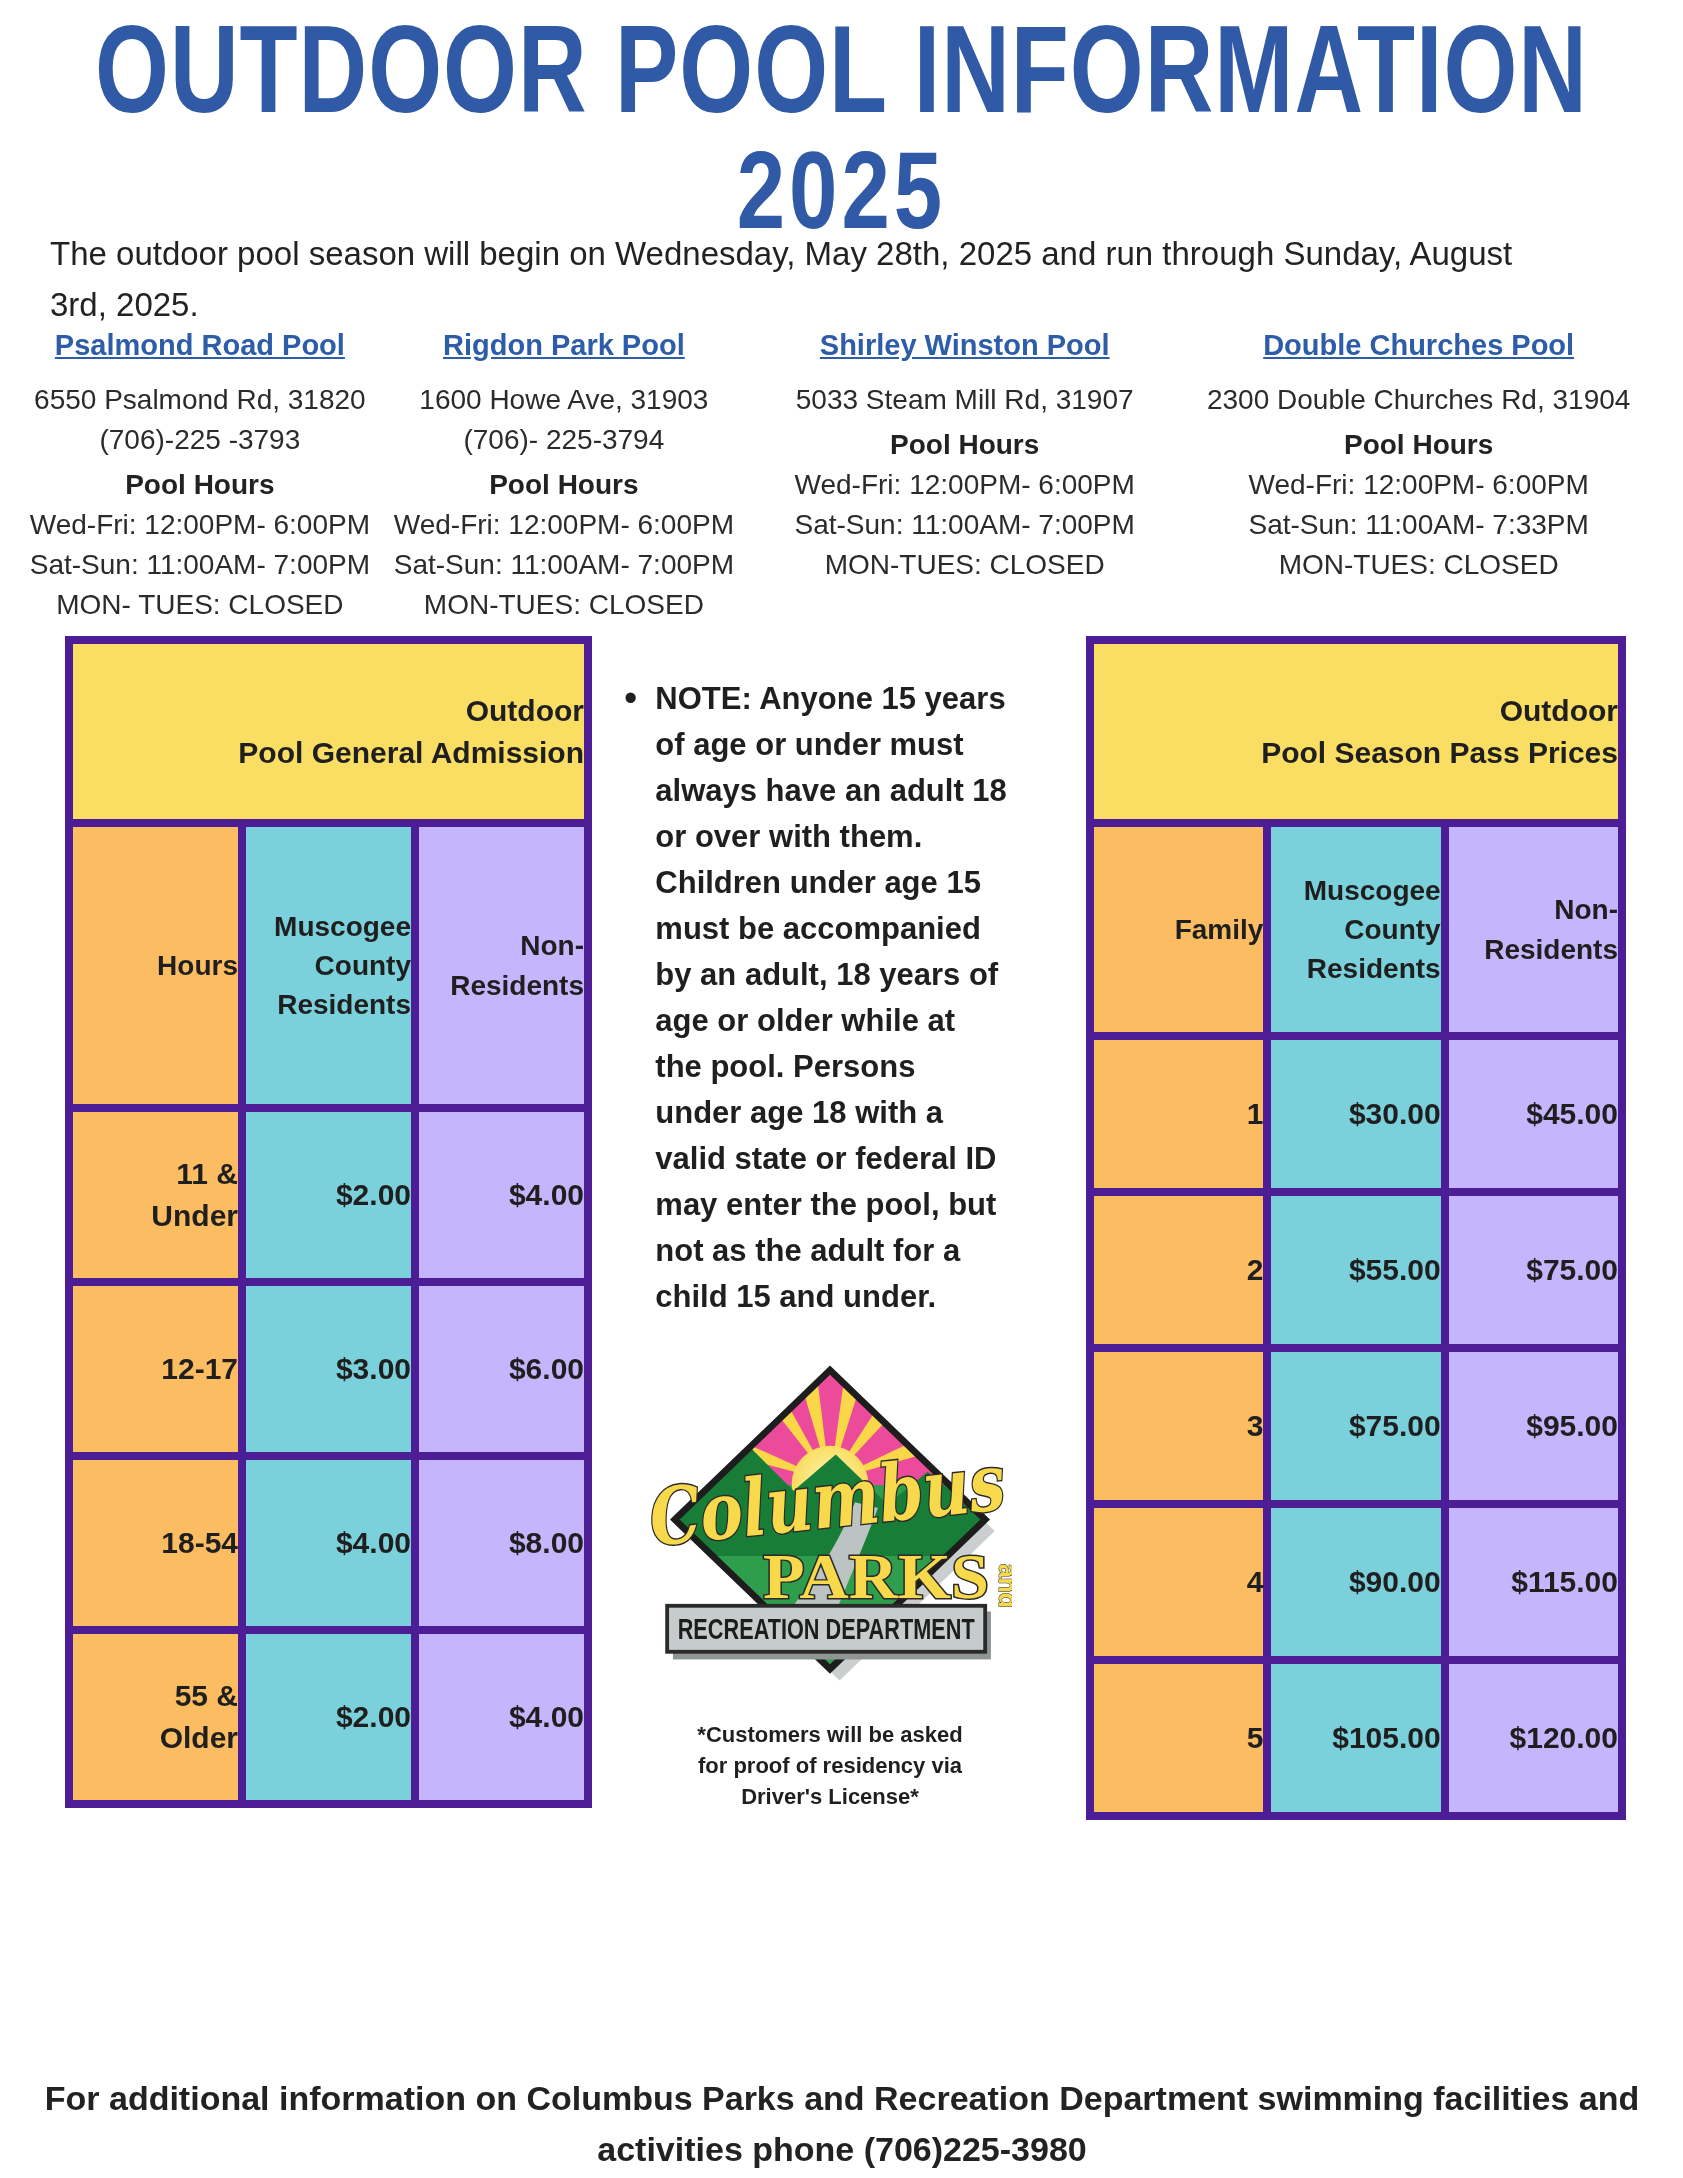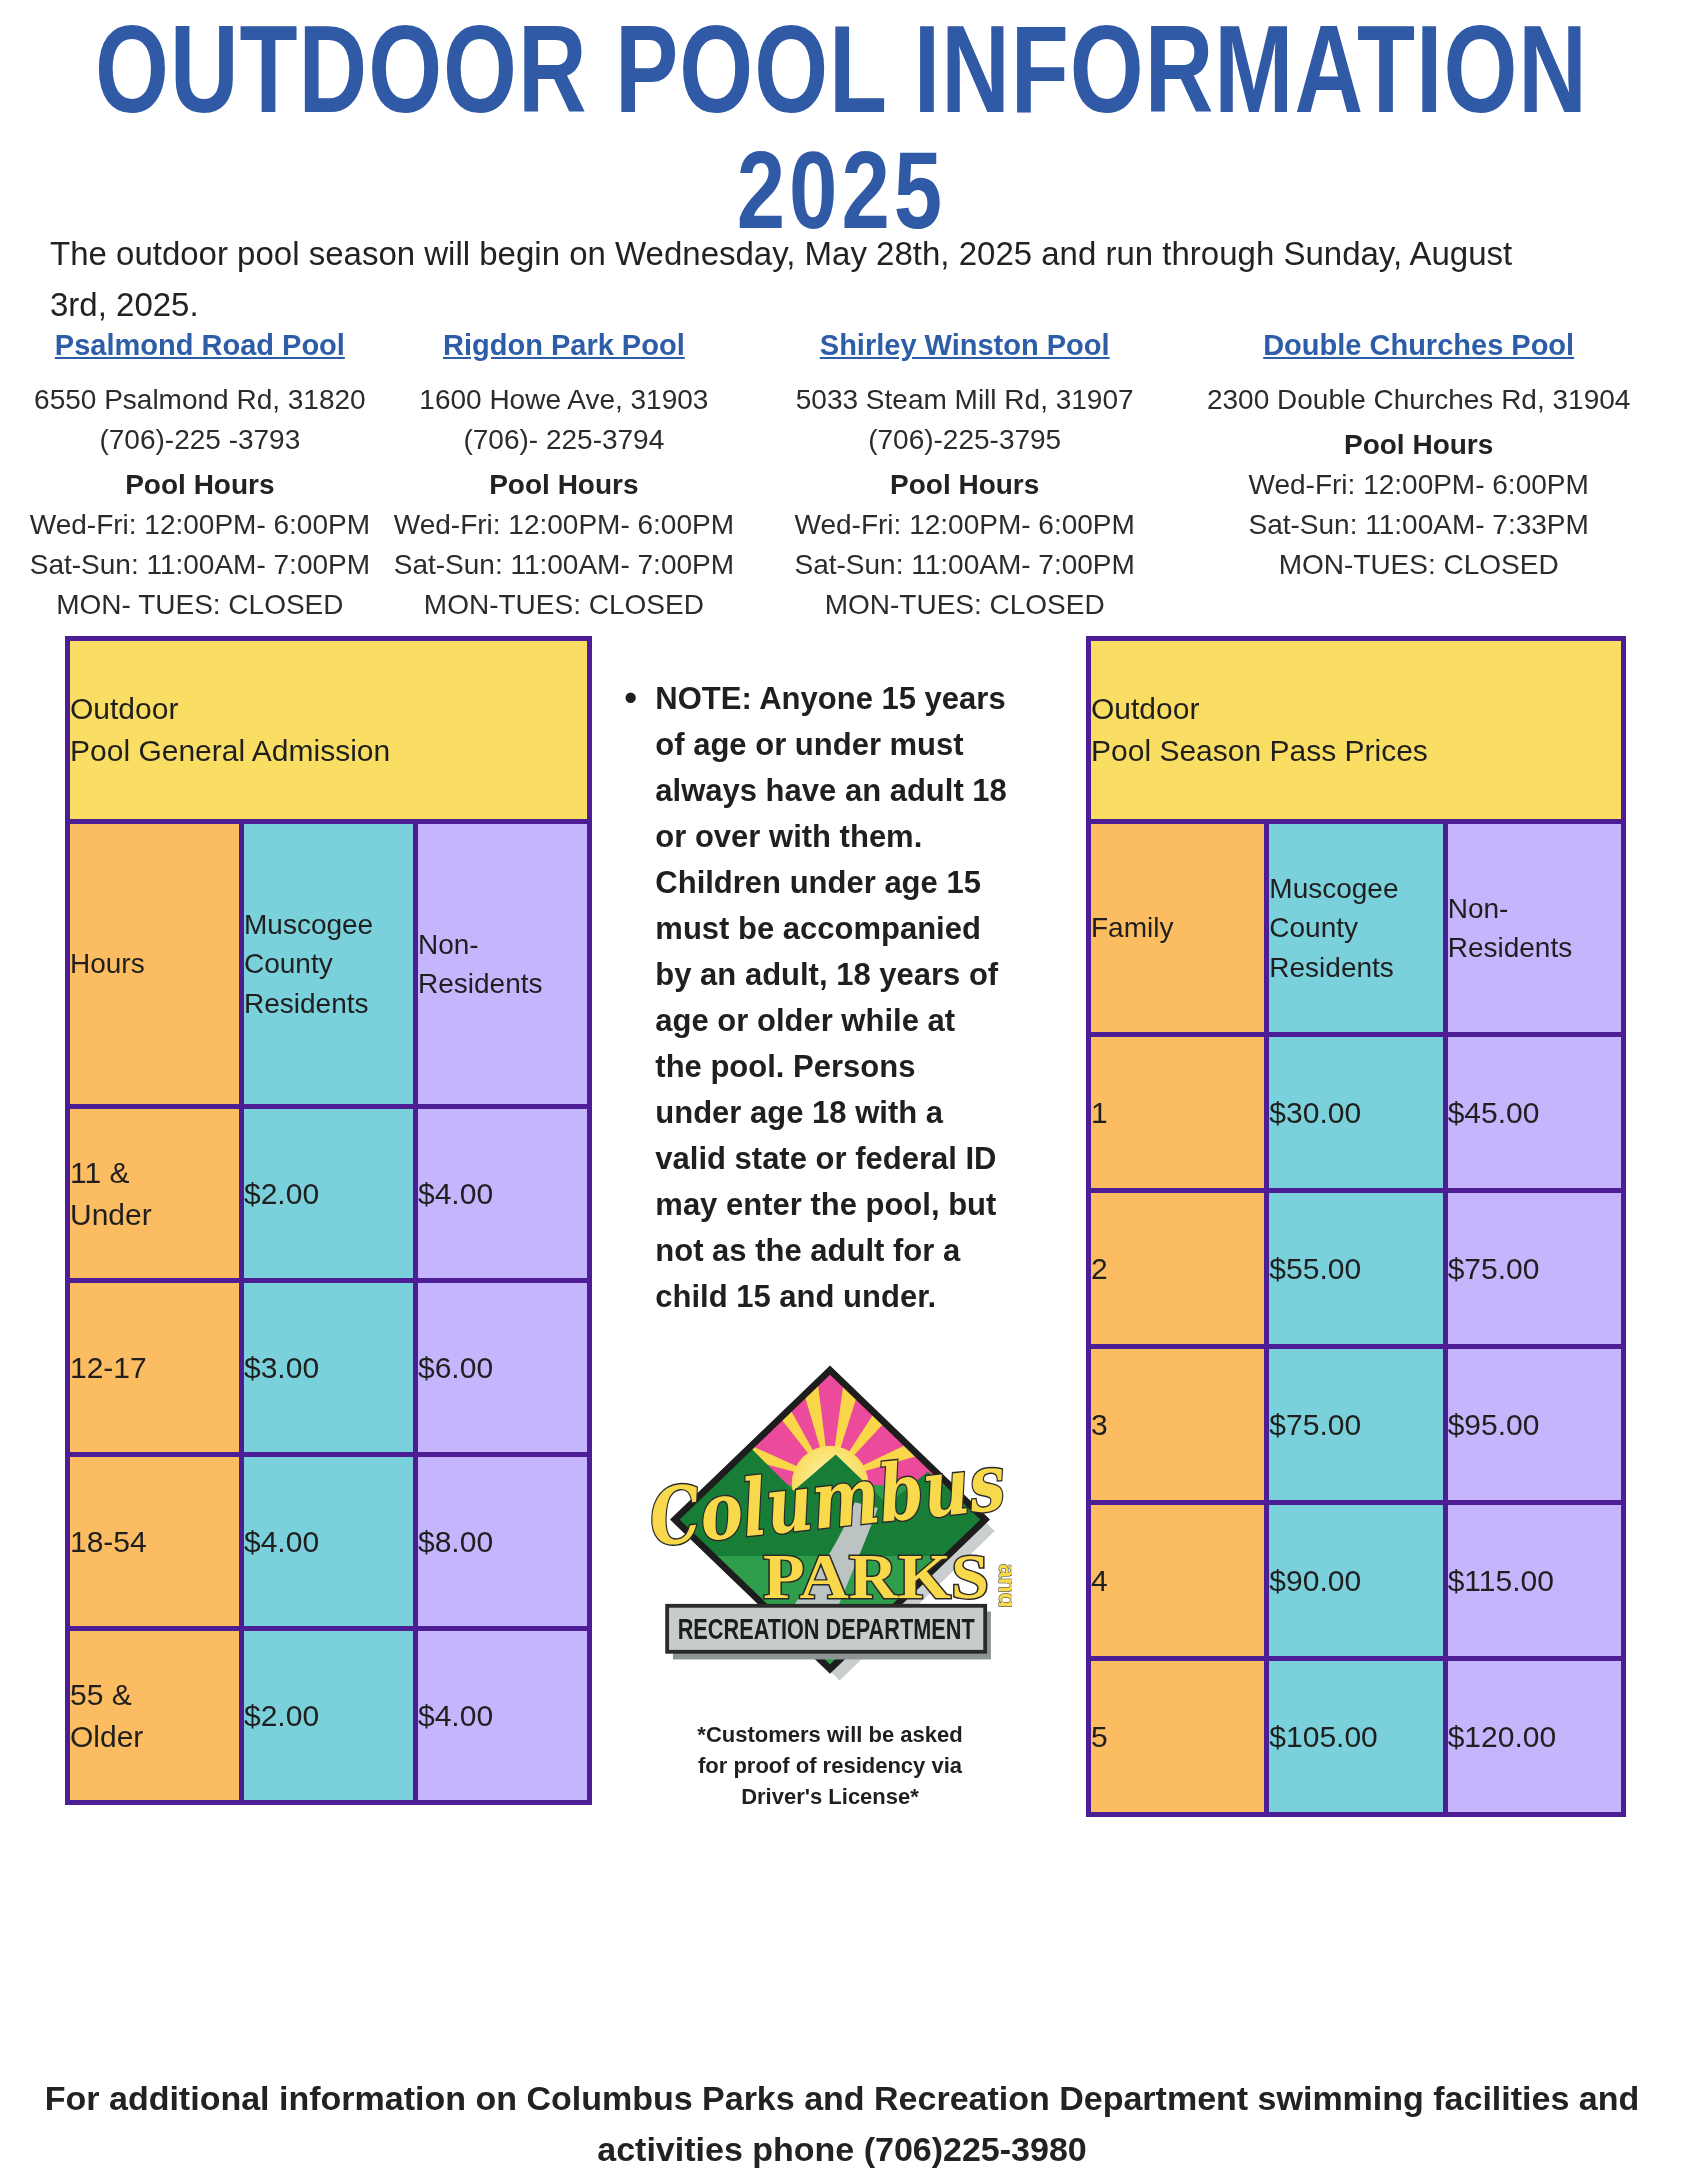--- a/index.html
+++ b/index.html
@@ -31,22 +31,22 @@
   .pool-name{
     display:inline-block;font-size:29px;font-weight:700;color:#2d5ca8;
     text-decoration:underline;margin-bottom:18px;cursor:pointer;
   }
   .pool-line{font-size:28px;line-height:1.42;color:#2b2b2b;white-space:nowrap;}
   .pool-hours-label{font-size:28px;font-weight:700;line-height:1.45;margin-top:5px;color:#222;}
   
   .main{position:absolute;top:636px;left:65px;display:flex;align-items:flex-start;}
   table.ptable{border-collapse:collapse;table-layout:fixed;}
   table.ptable td{
-    border:5px solid #4c1d95;text-align:left;vertical-align:middle;padding:0;
-    font-weight:400;color:#1f1f1f;white-space:pre-line;line-height:1.4;
+    border:8px solid #4c1d95;text-align:right;vertical-align:middle;padding:0;
+    font-weight:700;color:#1f1f1f;white-space:pre-line;line-height:1.4;
   }
   td.cap{background:#fadd63;font-size:30px;}
   td.c-orange{background:#fcbd62;}
   td.c-teal{background:#7ad0db;}
   td.c-green{background:#c4b5fd;}
   .hdr td{font-size:28px;}
   .drow td{font-size:30px;}
   table.left-t{width:527px;}
   table.left-t tr.cap-row{height:183px;}
   table.left-t tr.hdr{height:285px;}
@@ -95,21 +95,20 @@
     <div class="pool-line">1600 Howe Ave, 31903</div>
     <div class="pool-line">(706)- 225-3794</div>
     <div class="pool-hours-label">Pool Hours</div>
     <div class="pool-line">Wed-Fri: 12:00PM- 6:00PM</div>
     <div class="pool-line">Sat-Sun: 11:00AM- 7:00PM</div>
     <div class="pool-line">MON-TUES: CLOSED</div>
   </div>
   <div class="pool p3">
     <div class="pool-name">Shirley Winston Pool</div>
     <div class="pool-line">5033 Steam Mill Rd, 31907</div>
-    <div class="pool-line">(706)-225-3795</div>
     <div class="pool-hours-label">Pool Hours</div>
     <div class="pool-line">Wed-Fri: 12:00PM- 6:00PM</div>
     <div class="pool-line">Sat-Sun: 11:00AM- 7:00PM</div>
     <div class="pool-line">MON-TUES: CLOSED</div>
   </div>
   <div class="pool p4">
     <div class="pool-name">Double Churches Pool</div>
     <div class="pool-line">2300 Double Churches Rd, 31904</div>
     <div class="pool-hours-label">Pool Hours</div>
     <div class="pool-line">Wed-Fri: 12:00PM- 6:00PM</div>

